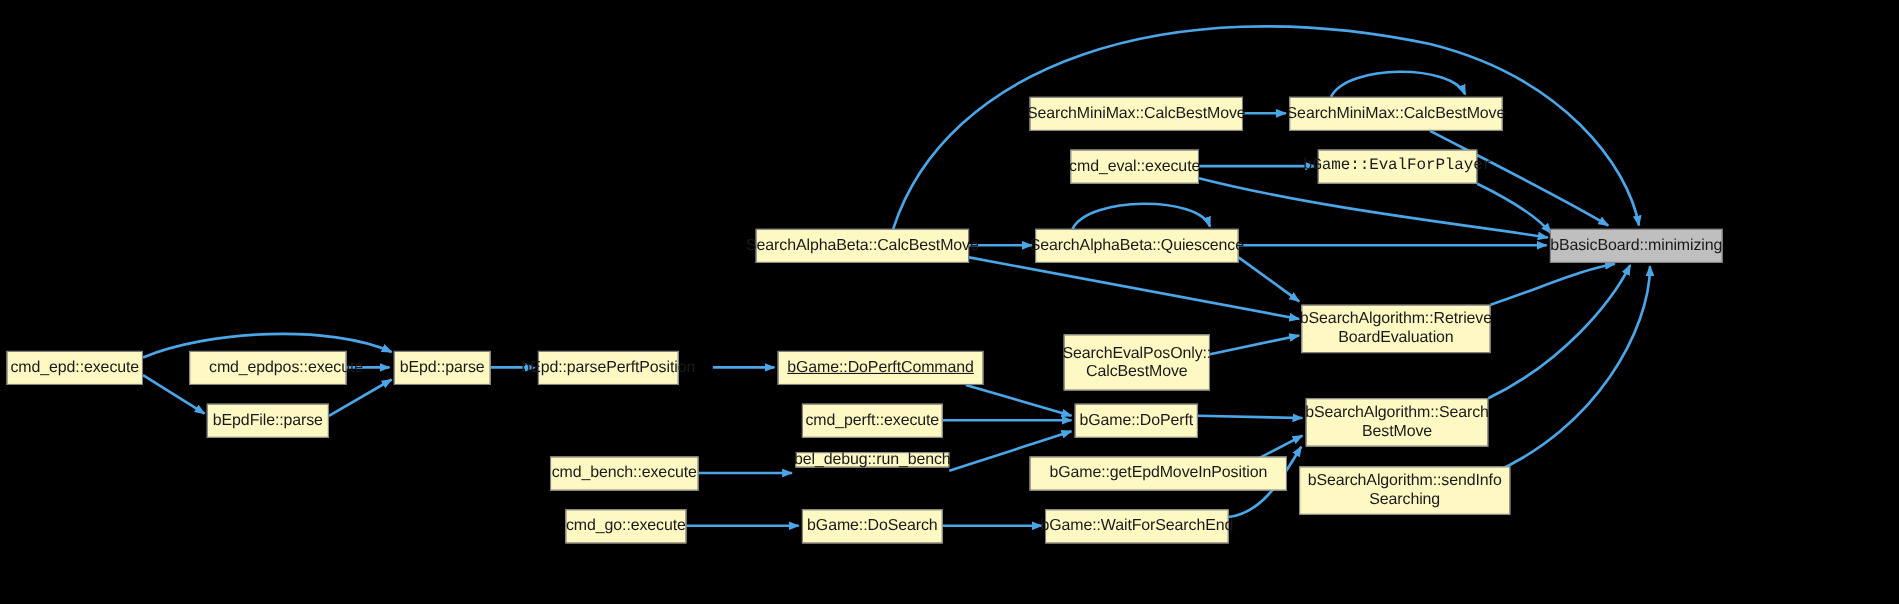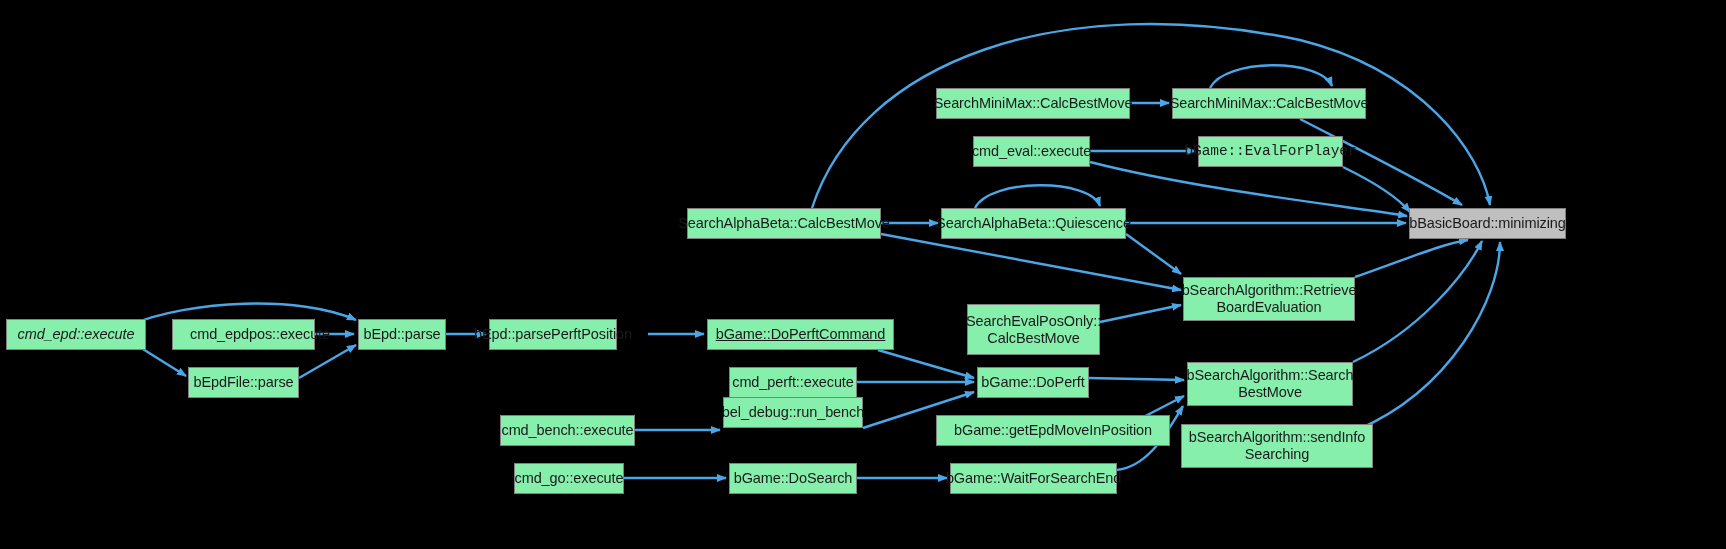--- a/index.html
+++ b/index.html
@@ -19,21 +19,21 @@
     position: absolute;
     left: 0;
     top: 0;
     width: 1726px;
     height: 549px;
     pointer-events: none;
   }
   .node {
     position: absolute;
     box-sizing: border-box;
-    background: #86efac;
+    background: #fef9c3;
     border: 1px solid #808080;
     color: #1a1a1a;
     font-size: 14.5px;
     line-height: 17px;
     display: flex;
     align-items: center;
     justify-content: center;
     text-align: center;
     white-space: pre-line;
     letter-spacing: -0.1px;
@@ -87,29 +87,29 @@
       <path d="M1343,167 C1380,185 1400,200 1410,212"></path>
 
       <path d="M1100,322 L1181,305"></path>
 
       <path d="M1355,277 C1400,262 1440,244 1468,240"></path>
       <path d="M1353,362 C1420,330 1465,275 1482,241"></path>
       <path d="M1357,430 C1450,390 1500,300 1500,242"></path>
     </g>
   </svg>
 
-  <div class="node" style="left:6px;top:319px;width:140px;height:31px;font-style:italic;">cmd_epd::execute</div>
+  <div class="node" style="left:6px;top:319px;width:124px;height:31px;">cmd_epd::execute</div>
   <div class="node" style="left:172px;top:319px;width:143px;height:31px;padding-left:33px;">cmd_epdpos::execute</div>
   <div class="node" style="left:188px;top:367px;width:111px;height:31px;">bEpdFile::parse</div>
   <div class="node" style="left:358px;top:319px;width:88px;height:31px;">bEpd::parse</div>
   <div class="node" style="left:489px;top:319px;width:128px;height:31px;">bEpd::parsePerftPosition</div>
   <div class="node" style="left:707px;top:319px;width:187px;height:31px;text-decoration:underline;">bGame::DoPerftCommand</div>
   <div class="node" style="left:729px;top:367px;width:128px;height:31px;">cmd_perft::execute</div>
   <div class="node" style="left:500px;top:415px;width:135px;height:31px;">cmd_bench::execute</div>
-  <div class="node" style="left:723px;top:397px;width:140px;height:31px;">bel_debug::run_bench</div>
+  <div class="node" style="left:723px;top:411px;width:140px;height:14px;">bel_debug::run_bench</div>
   <div class="node" style="left:514px;top:463px;width:110px;height:31px;">cmd_go::execute</div>
   <div class="node" style="left:729px;top:463px;width:128px;height:31px;">bGame::DoSearch</div>
   <div class="node" style="left:977px;top:367px;width:112px;height:31px;">bGame::DoPerft</div>
   <div class="node" style="left:936px;top:415px;width:234px;height:31px;">bGame::getEpdMoveInPosition</div>
   <div class="node" style="left:950px;top:463px;width:167px;height:31px;">bGame::WaitForSearchEnd</div>
   <div class="node" style="left:687px;top:208px;width:194px;height:31px;">SearchAlphaBeta::CalcBestMove</div>
   <div class="node" style="left:941px;top:208px;width:185px;height:31px;">SearchAlphaBeta::Quiescence</div>
   <div class="node" style="left:936px;top:88px;width:194px;height:31px;">SearchMiniMax::CalcBestMove</div>
   <div class="node" style="left:1172px;top:88px;width:194px;height:31px;">SearchMiniMax::CalcBestMove</div>
   <div class="node" style="left:973px;top:136px;width:117px;height:31px;">cmd_eval::execute</div>

